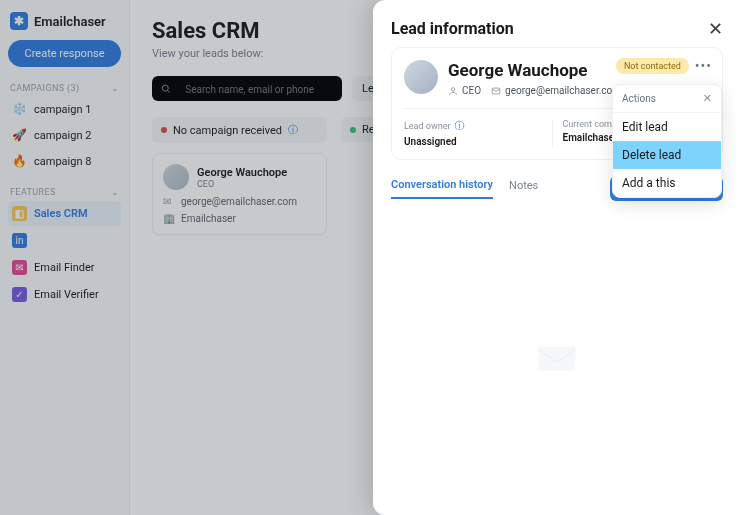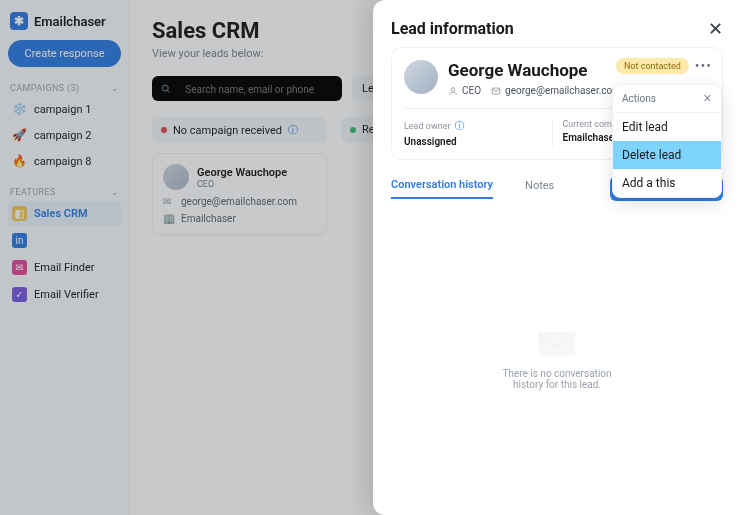--- a/index.html
+++ b/index.html
@@ -49,21 +49,21 @@
 .lead-meta{display:flex;gap:10px;align-items:center;font-size:10px;color:#4b5560;flex-wrap:wrap}
 .lead-meta span{display:flex;align-items:center;gap:4px}
 .badge{background:#fde9a8;color:#8a6b12;font-size:9px;border-radius:10px;padding:3px 8px}
 .more-btn{background:none;border:none;color:#6b7480;font-size:14px;cursor:pointer;letter-spacing:1px}
 .top-right{position:absolute;top:10px;right:10px;display:flex;align-items:flex-start;gap:6px}
 .lead-grid{display:flex;border-top:1px solid #eef0f2;margin-top:12px;padding-top:10px}
 .lead-cell{flex:1;border-right:1px solid #eef0f2;padding-right:10px}
 .lead-cell:last-child{border-right:none;padding-left:10px}
 .lbl{font-size:9px;color:#8a929c;display:flex;gap:4px;align-items:center;margin-bottom:3px}
 .val{font-size:10px;font-weight:600}
-.tab-row{display:flex;gap:32px;margin-top:16px;align-items:center}
+.tab-row{display:flex;gap:16px;margin-top:16px;align-items:center}
 .tab{font-size:11px;padding-bottom:6px;cursor:pointer;color:#7a8490}
 .tab.active{color:#2f7de1;font-weight:600;border-bottom:2px solid #2f7de1}
 .compose{margin-left:auto;background:#2f7de1;color:#fff;border:none;border-radius:6px;padding:6px 10px;font-size:11px;display:flex;gap:5px;align-items:center;cursor:pointer}
 .empty{flex:1;display:flex;flex-direction:column;align-items:center;justify-content:center;gap:8px;color:#9aa3ad;font-size:10px;text-align:center}
 .env-ico{width:48px;height:34px;opacity:.4}
 .actions-menu{position:absolute;top:36px;right:0;width:110px;background:#fff;border:1px solid #eef0f2;border-radius:8px;box-shadow:0 6px 18px rgba(0,0,0,.12);z-index:5;overflow:hidden}
 .am-head{display:flex;justify-content:space-between;align-items:center;padding:7px 9px;font-size:10px;color:#6b7480;border-bottom:1px solid #f1f3f5}
 .am-x{cursor:pointer;color:#8a929c;background:none;border:none;font-size:11px}
 .am-item{padding:7px 9px;font-size:12px;cursor:pointer}
 .am-item.hover{background:#7dd3fc}
@@ -249,18 +249,14 @@
         </svg>
       <span>Compose email</span>
     </button>
   </div>
 
   <div class="empty">
     <svg class="env-ico" viewBox="0 0 64 48">
         <rect x="6" y="8" width="52" height="34" rx="3" fill="#e9edf2"></rect>
         <path d="M6 12l26 18 26-18" fill="none" stroke="#d5dbe3" stroke-width="2"></path>
       </svg>
-    <div>
-      <div>There is no conversation</div>
-      <div>history for this lead.</div>
-    </div>
   </div>
 </div>
 
 </body></html>

